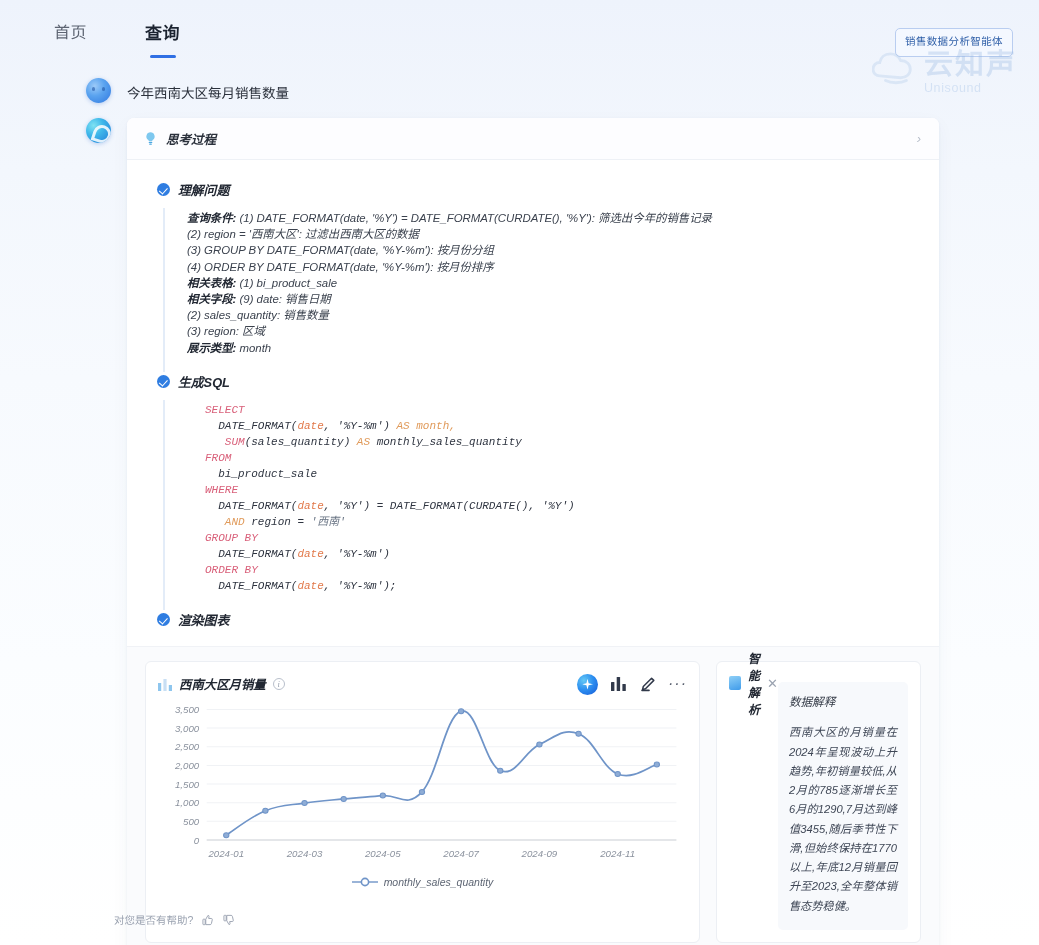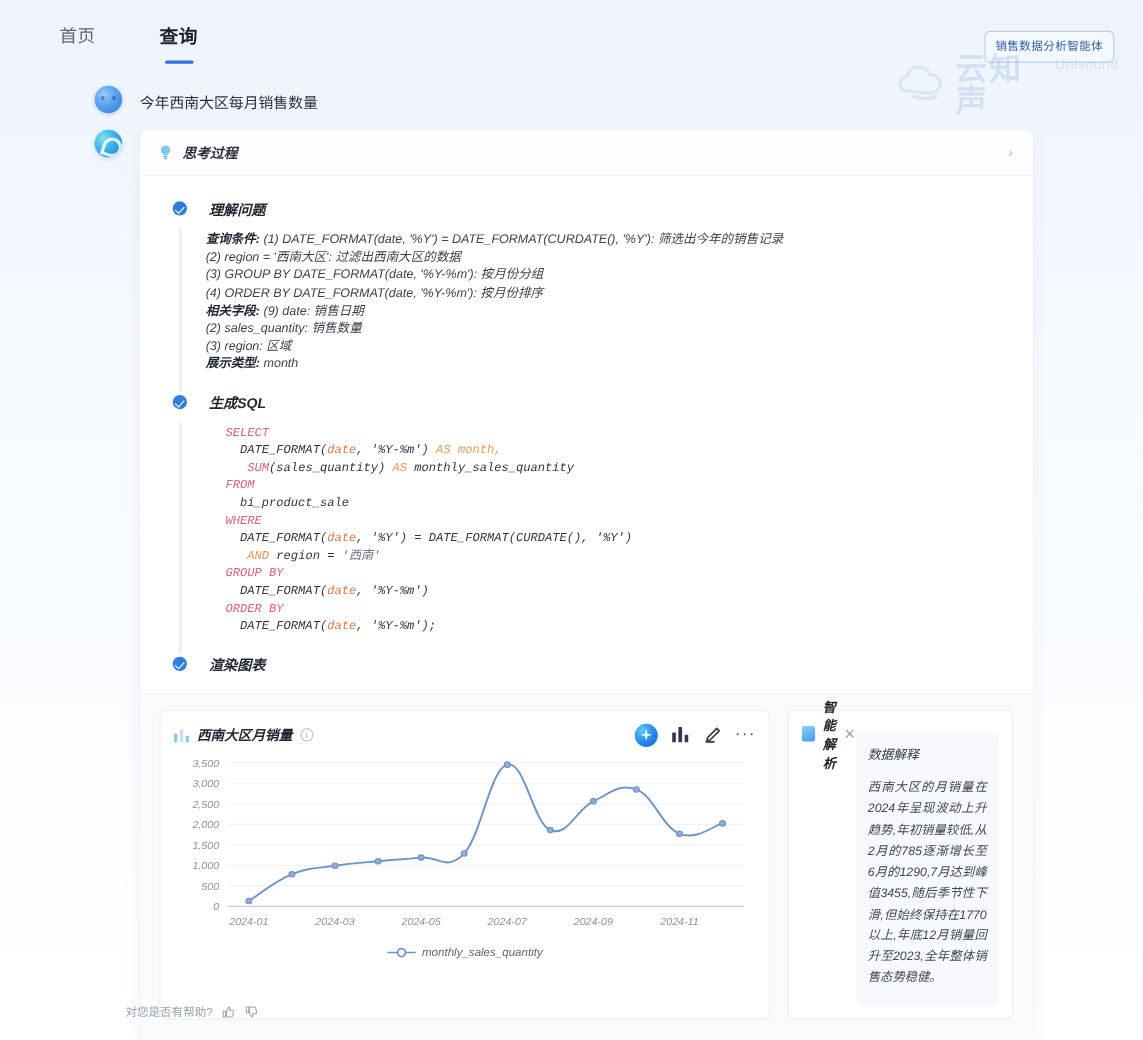--- a/index.html
+++ b/index.html
@@ -43,21 +43,21 @@
     background: #f4f8ff;
     color: #2f5fa8; font-size: 10.5px; letter-spacing: .4px;
     padding: 4px 9px 8px; white-space: nowrap;
   }
   .watermark {
     position: absolute; top: 26px; right: 0px;
     display: flex; align-items: center; gap: 6px;
     opacity: .30; pointer-events: none;
   }
   .wm-mark { width: 46px; height: 42px; }
-  .wm-text { display: flex; flex-direction: row; line-height: 1; }
+  .wm-text { display: flex; flex-direction: column; line-height: 1; }
   .wm-cn {
     font-size: 29px; font-weight: bold; color: #8fb3e0; letter-spacing: 2px;
   }
   .wm-en {
     font-size: 12.5px; color: #93b6e2; letter-spacing: .6px; margin-top: 3px;
   }
   
   .q-row {
     position: absolute; top: 78px; left: 86px; right: 100px;
     display: flex; align-items: flex-start; gap: 16px;
@@ -105,21 +105,21 @@
     border-bottom: 1px solid #eef1f6;
     background: #fdfdff;
   }
   .bulb-icon { width: 15px; height: 15px; flex: 0 0 15px; }
   .think-title { font-size: 12.5px; font-weight: bold; color: #2b313c; flex: 1 1 auto; }
   .chev { color: #b6bdc9; font-size: 13px; cursor: pointer; }
   
   .steps { padding: 20px 0 8px 0; }
   .step { padding: 0 30px 0 30px; }
   .step-head {
-    display: flex; align-items: center; gap: 20px; margin-bottom: 9px;
+    display: flex; align-items: center; gap: 8px; margin-bottom: 9px;
   }
   .check {
     width: 13px; height: 13px; border-radius: 50%; flex: 0 0 13px;
     background: #2f7de1; position: relative;
   }
   .check::after {
     content:""; position:absolute; left:3.6px; top:3px;
     width:4px; height:6.5px; border:solid #fff; border-width:0 1.6px 1.6px 0;
     transform: rotate(42deg);
   }
@@ -283,20 +283,21 @@
         <div class="step">
           <div class="step-head">
             <span class="check"></span>
             <span class="step-title">理解问题</span>
           </div>
           <div class="step-body">
             <div><b>查询条件:</b><span> (1) DATE_FORMAT(date, '%Y') = DATE_FORMAT(CURDATE(), '%Y'):  筛选出今年的销售记录</span></div>
             <div><span>(2) region = '西南大区':  过滤出西南大区的数据</span></div>
             <div><span>(3) GROUP BY DATE_FORMAT(date, '%Y-%m'):  按月份分组</span></div>
             <div><span>(4) ORDER BY DATE_FORMAT(date, '%Y-%m'):  按月份排序</span></div>
+            <div><b>相关表格:</b><span> (1) bi_product_sale</span></div>
             <div><b>相关字段:</b><span> (9) date:  销售日期</span></div>
             <div><span>(2) sales_quantity:  销售数量</span></div>
             <div><span>(3) region:  区域</span></div>
             <div><b>展示类型:</b><span> month</span></div>
           </div>
         </div>
 
         <div class="step">
           <div class="step-head">
             <span class="check"></span>

